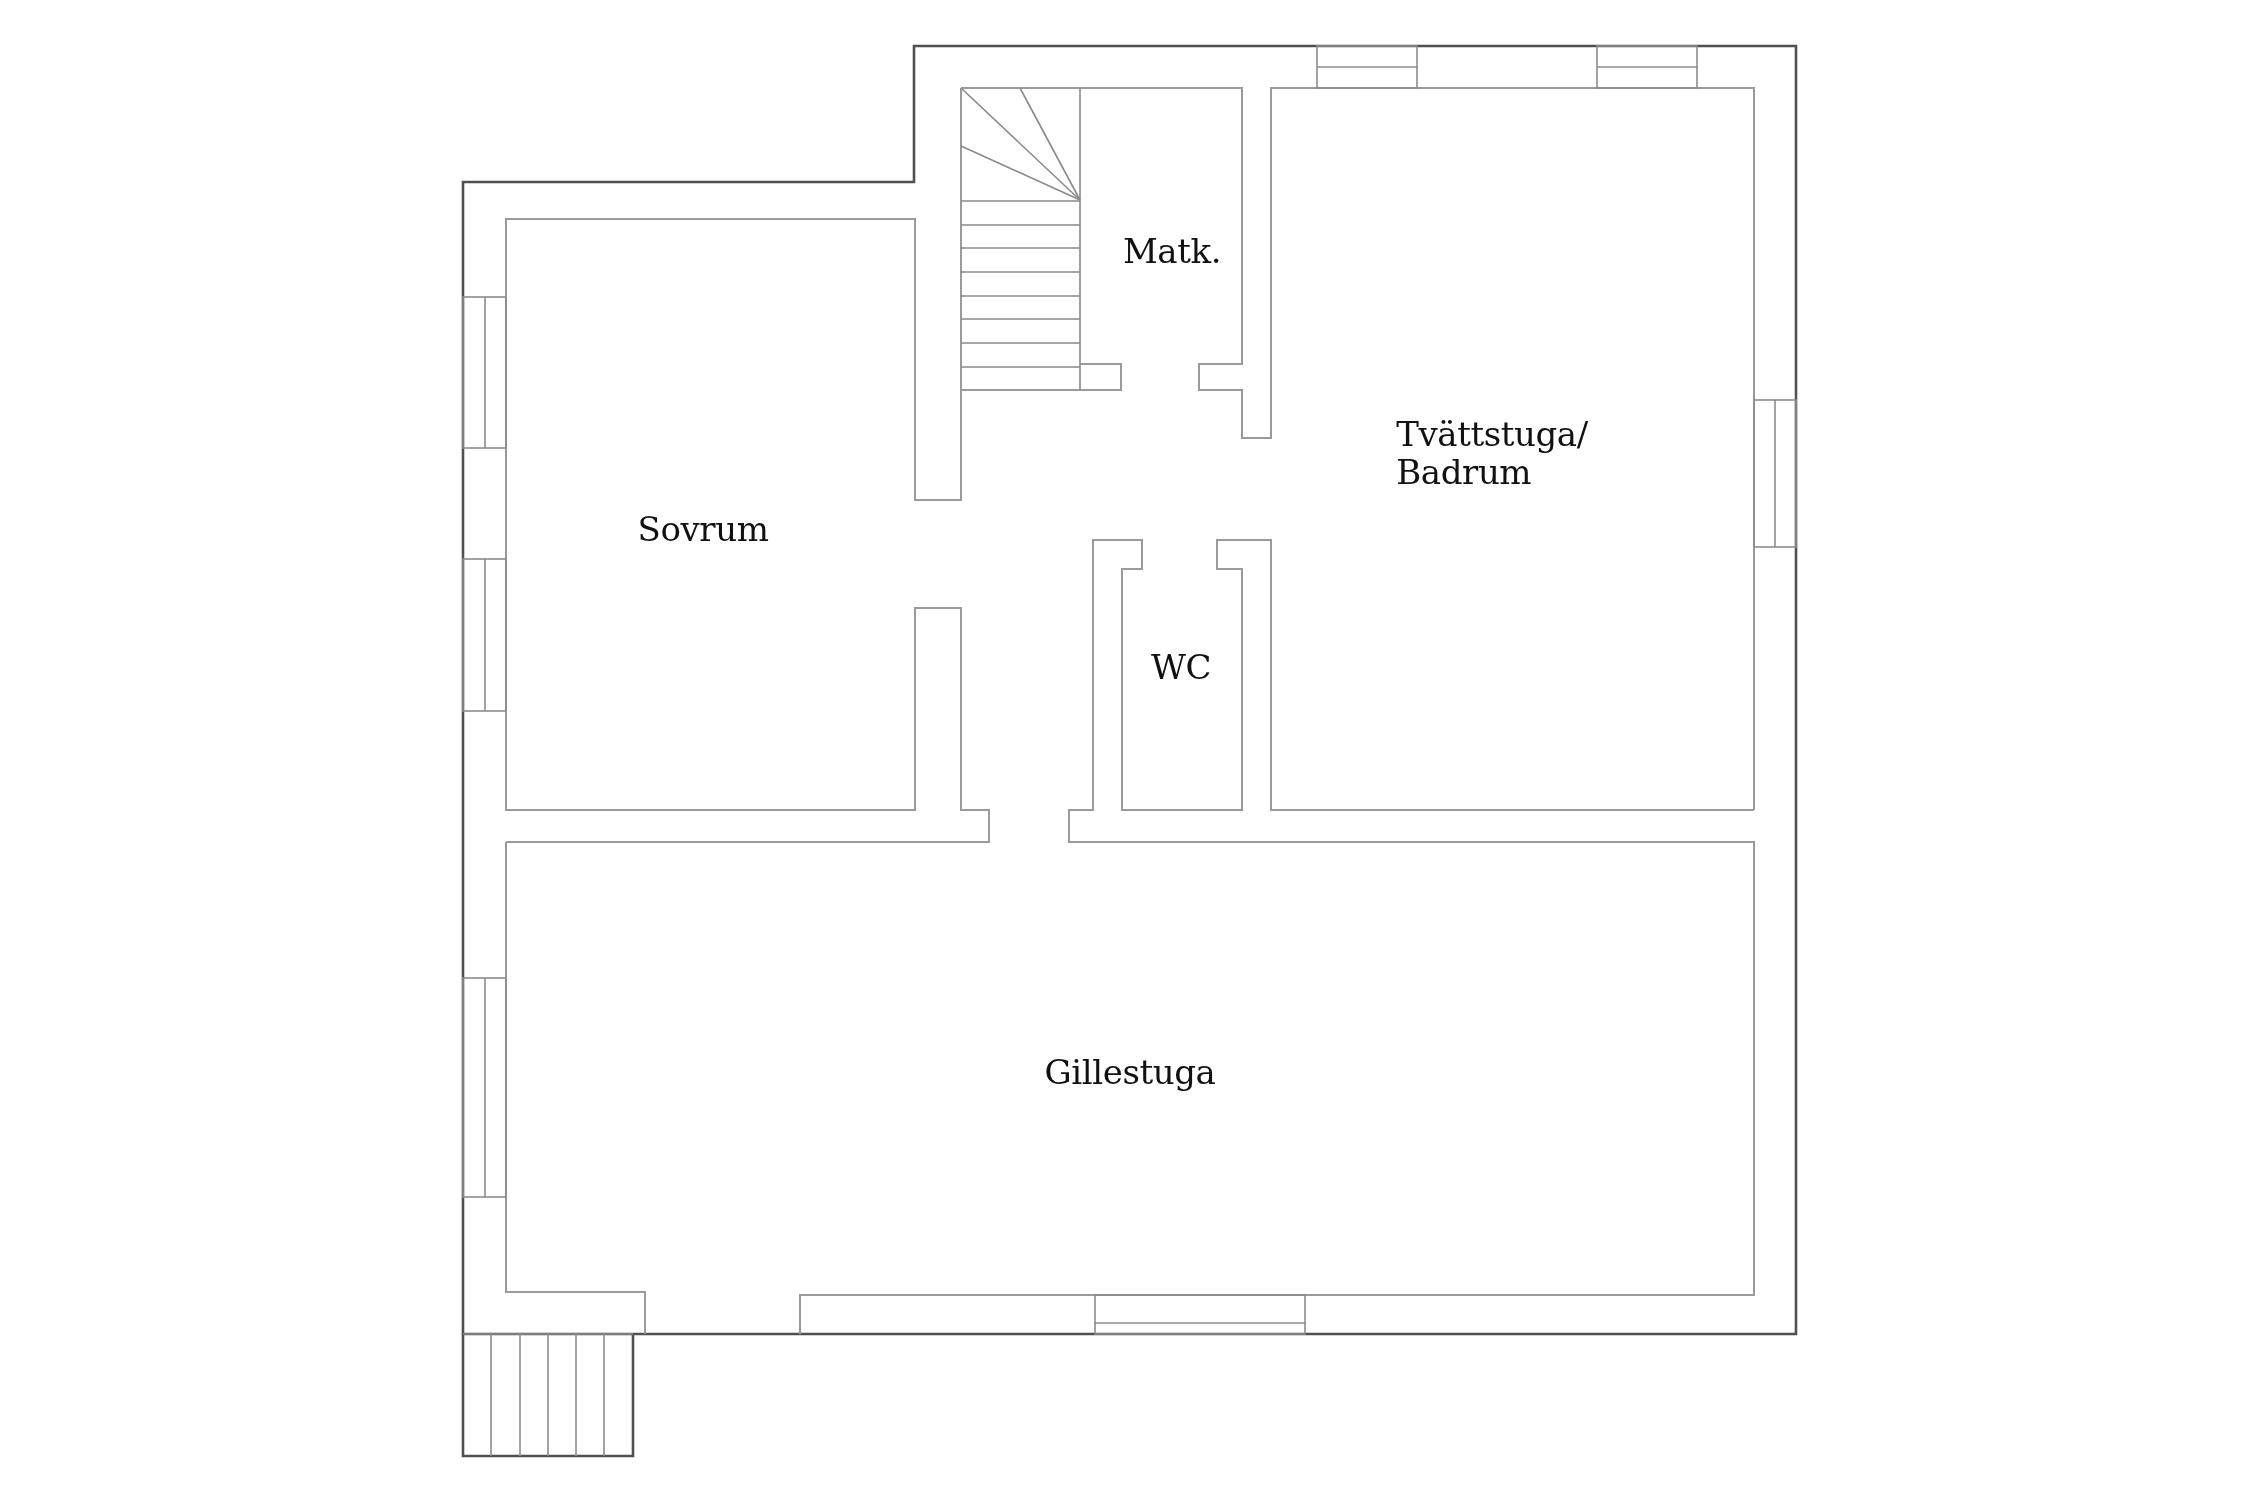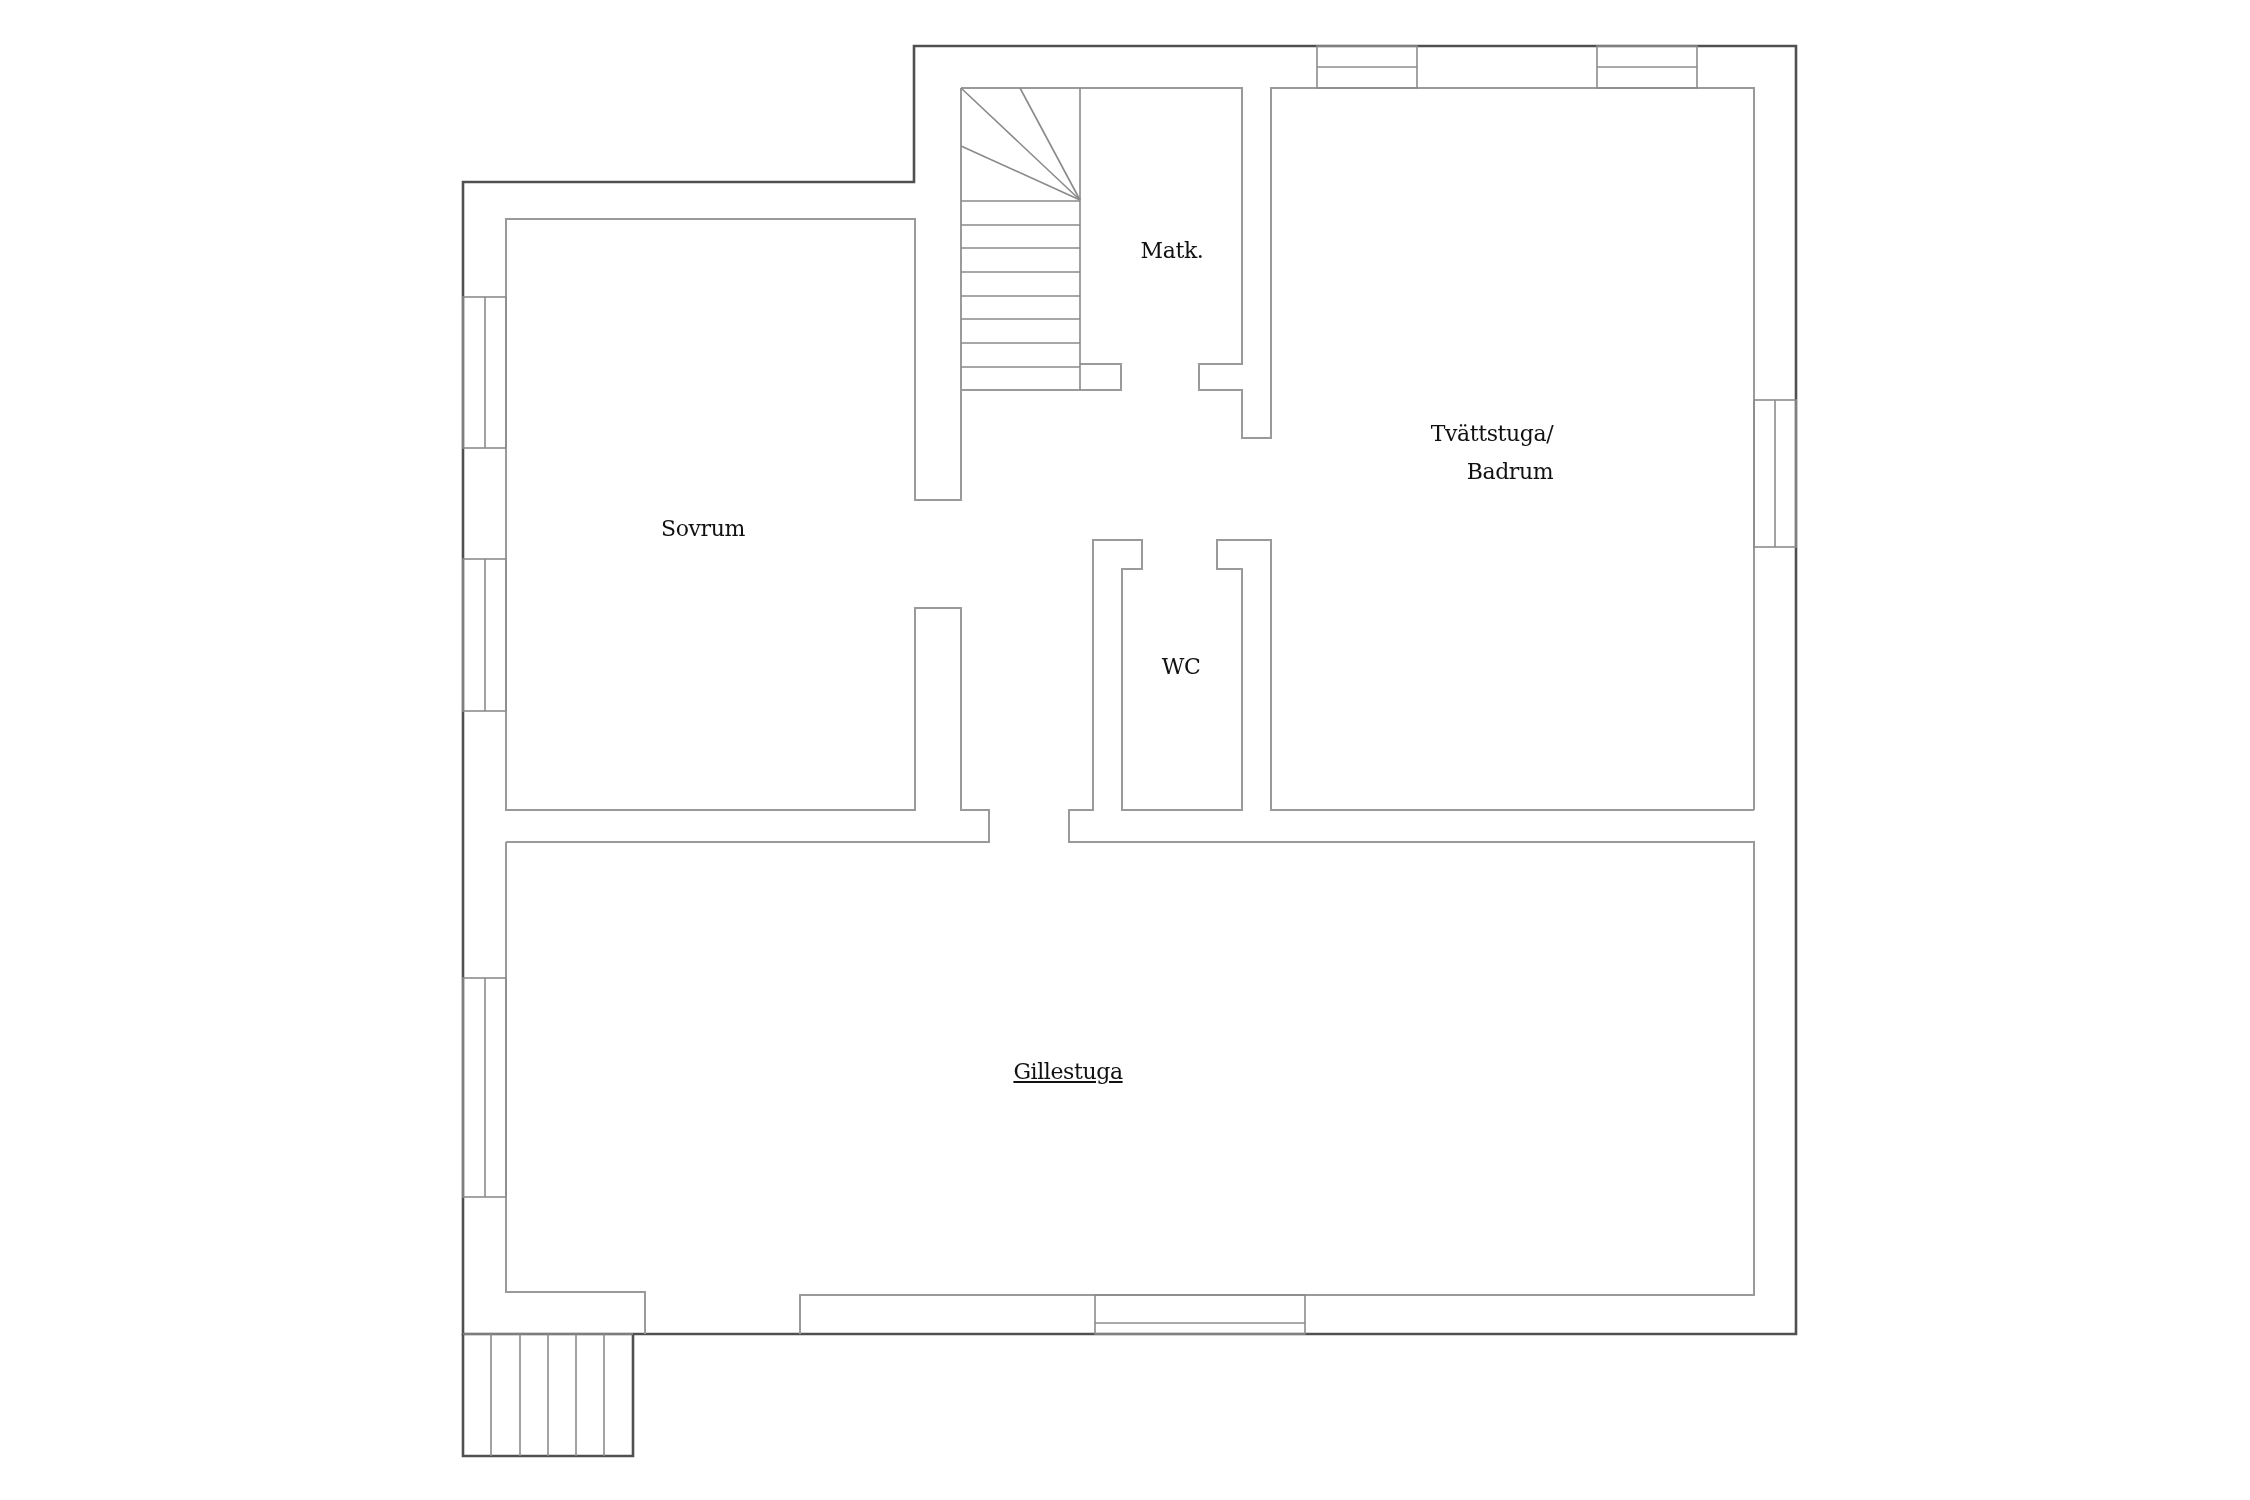--- a/index.html
+++ b/index.html
@@ -5,23 +5,23 @@
   html, body { margin: 0; padding: 0; background: #ffffff; }
   body { width: 2250px; height: 1500px; position: relative; overflow: hidden; }
   #plan { position: absolute; left: 0; top: 0; width: 2250px; height: 1500px; }
   .outer { fill: none; stroke: #505050; stroke-width: 2.6; stroke-linejoin: miter; }
   .inner { fill: none; stroke: #9a9a9a; stroke-width: 2; stroke-linejoin: miter; }
   .thin { fill: none; stroke: #8c8c8c; stroke-width: 1.6; }
   .stair { fill: none; stroke: #8a8a8a; stroke-width: 1.6; }
   .label {
     position: absolute;
     font-family: "DejaVu Serif", "Liberation Serif", serif;
-    font-size: 22px;
+    font-size: 34px;
     color: #111111;
-    text-align: right;
+    text-align: left;
     line-height: 38px;
     transform: translate(-50%, -50%);
     white-space: nowrap;
     letter-spacing: -0.4px;
   }
 </style>
 </head>
 <body>
 
 <svg id="plan" viewBox="0 0 2250 1500" xmlns="http://www.w3.org/2000/svg">
@@ -96,13 +96,13 @@
   </g>
 </svg>
 
 <div class="label" style="left:1172px; top:251px;">Matk.</div>
 <div class="label" style="left:703px; top:529px;">Sovrum</div>
 <div class="label" style="left:1492px; top:453px;">
   <div>Tvättstuga/</div>
   <div>Badrum</div>
 </div>
 <div class="label" style="left:1181px; top:667px;">WC</div>
-<div class="label" style="left:1068px; top:1072px;text-decoration:underline;">Gillestuga</div>
+<div class="label" style="left:1130px; top:1072px;">Gillestuga</div>
 
 </body></html>

